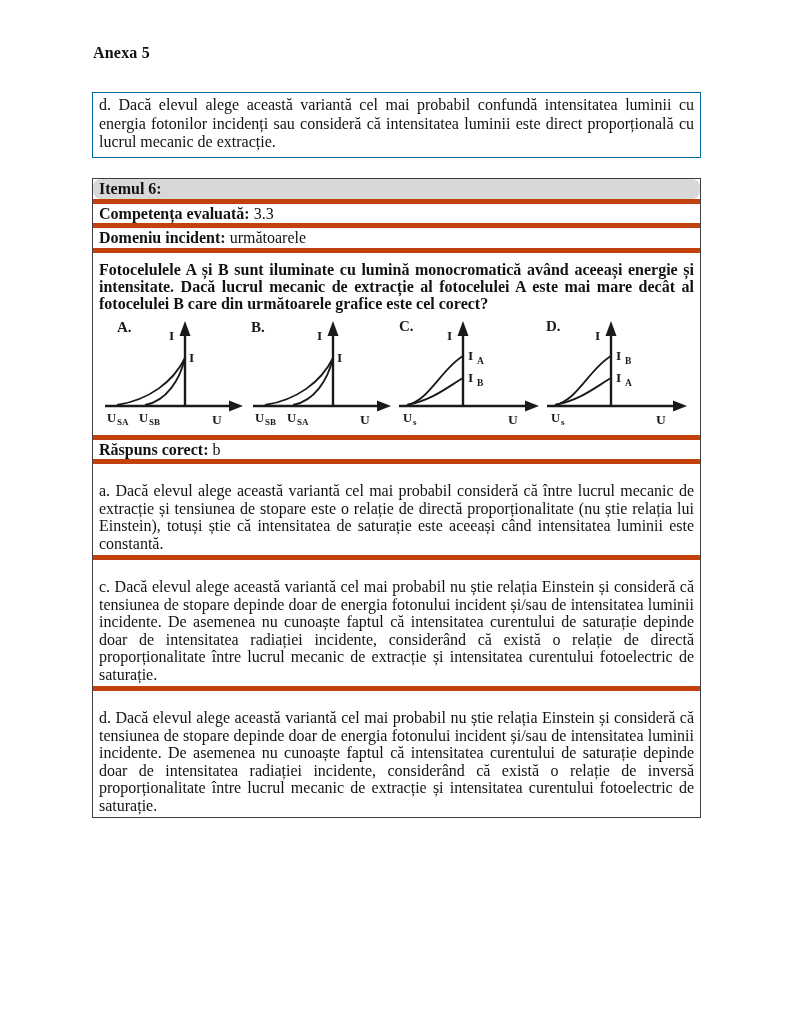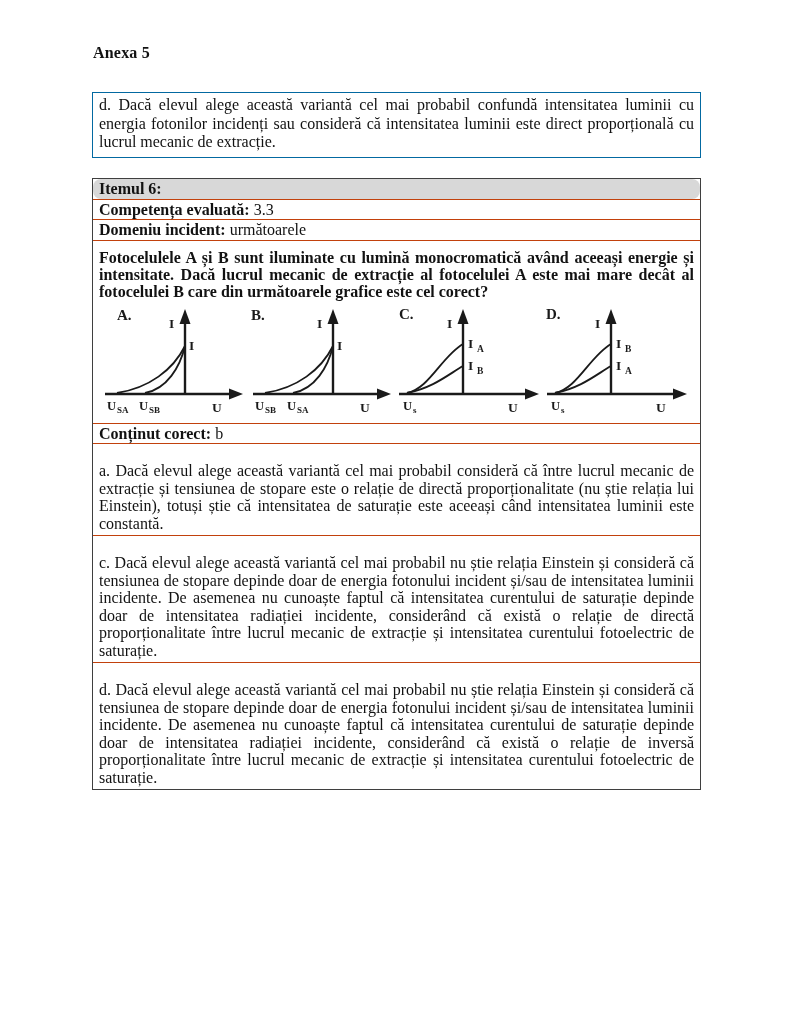--- a/index.html
+++ b/index.html
@@ -16,21 +16,21 @@
     border:1px solid #0369a1;background:#ffffff;
     padding:3px 6px 5px 6px;
     font-size:16px;line-height:18.5px;text-align:justify;
   }
   .item-table{
     position:absolute;left:92px;top:178px;width:609px;
     border:1px solid #3f3f3f;background:#ffffff;
     box-sizing:border-box;
   }
   .trow{
-    border-top:1px solid #c2410c;
+    border-top:5px solid #c2410c;
     padding:1px 6px;font-size:16px;line-height:17.5px;
   }
   .trow.first{border-top:none;}
   .trow.hdr{background:#d8d8d8;font-weight:700;border-radius:8px;}
   .lbl{font-weight:700;}
   .content-q{
     font-weight:700;text-align:justify;line-height:17px;margin-top:7px;
   }
   .figure{
     display:flex;margin-top:4px;height:118px;align-items:flex-start;
@@ -152,21 +152,21 @@
           <text x="113" y="108" font-size="13.5">U</text>
           <text x="8" y="106" font-size="12.5">U</text>
           <text x="18" y="109" font-size="9">s</text>
         </svg>
       </div>
 
     </div>
   </div>
 
   <div class="trow">
-    <span class="lbl">Conținut corect:</span>
+    <span class="lbl">Răspuns corect:</span>
     <span class="ans-val">b</span>
   </div>
 
   <div class="trow expl">
     <span>a. Dacă elevul alege această variantă cel mai probabil consideră că între lucrul mecanic de extracție și tensiunea de stopare este o relație de directă proporționalitate (nu știe relația lui Einstein), totuși știe că intensitatea de saturație este aceeași când intensitatea luminii este constantă.</span>
   </div>
 
   <div class="trow expl">
     <span>c. Dacă elevul alege această variantă cel mai probabil nu știe relația Einstein și consideră că tensiunea de stopare depinde doar de energia fotonului incident și/sau de intensitatea luminii incidente. De asemenea nu cunoaște faptul că intensitatea curentului de saturație depinde doar de intensitatea radiației incidente, considerând că există o relație de directă proporționalitate între lucrul mecanic de extracție și intensitatea curentului fotoelectric de saturație.</span>
   </div>

